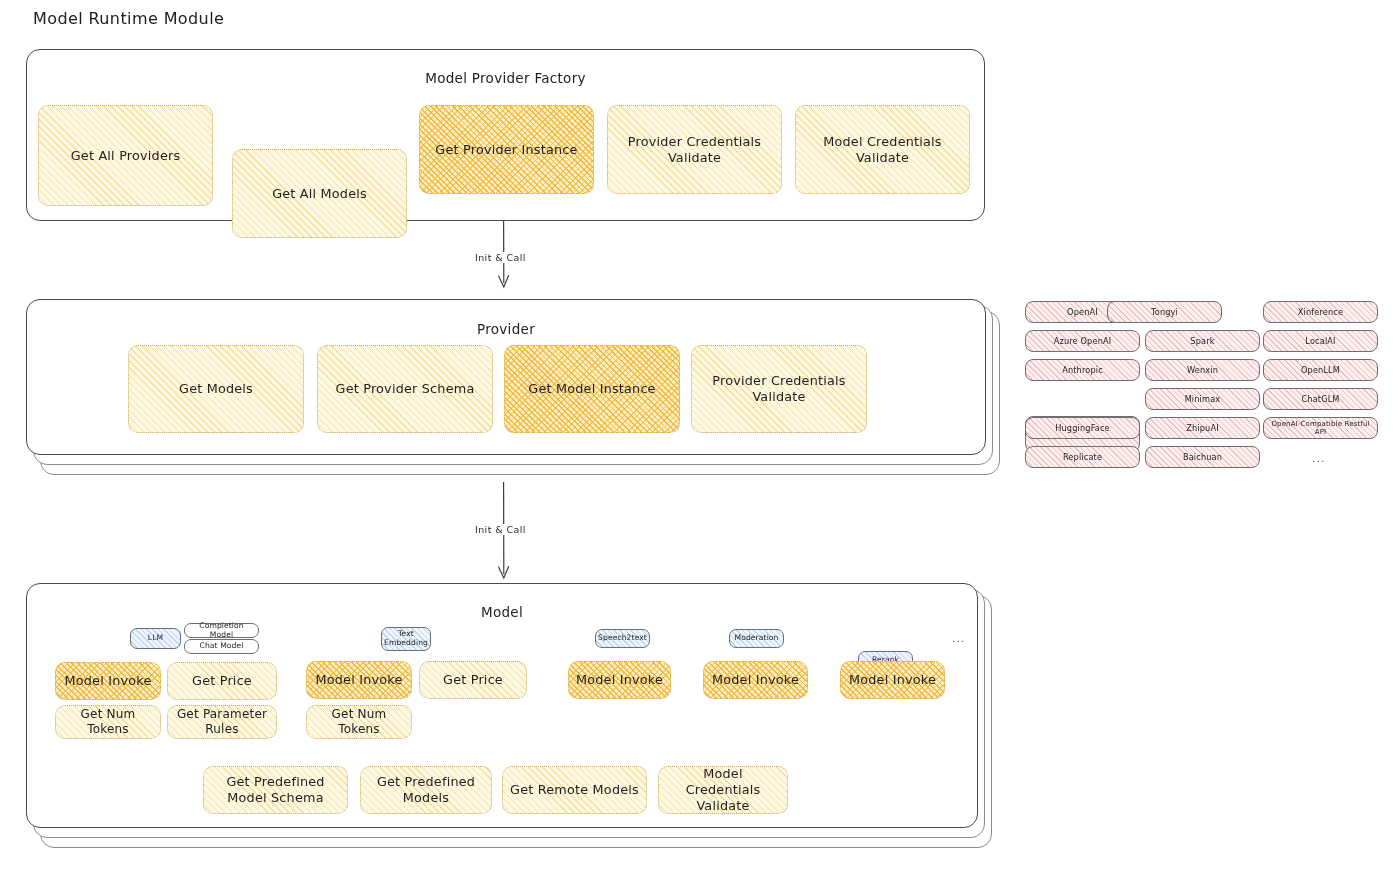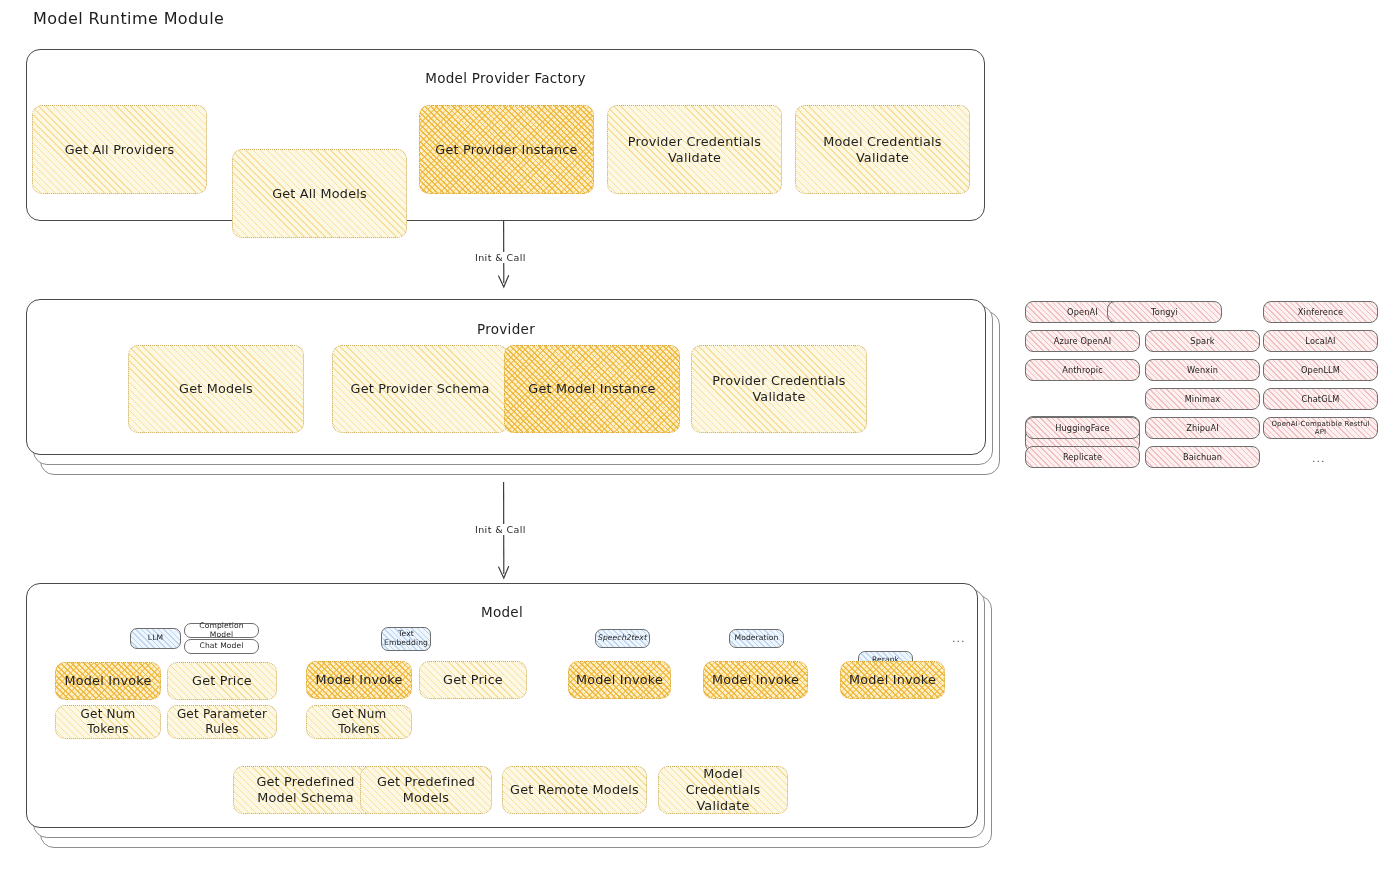--- a/index.html
+++ b/index.html
@@ -99,21 +99,21 @@
   svg.arrow{position:absolute;overflow:visible;}
 </style>
 </head>
 <body>
 
 <div class="abs" id="page-title">Model Runtime Module</div>
 
 <div class="abs panel" style="left:26px;top:49px;width:959px;height:172px;"></div>
 <div class="panel-title" style="top:70px;left:26px;width:959px;">Model Provider Factory</div>
 
-<div class="cap" style="left:32px;top:105px;width:175px;height:89px;">
+<div class="cap" style="left:38px;top:105px;width:175px;height:101px;">
     <span>Get All Providers</span>
   </div>
 <div class="cap" style="left:232px;top:105px;width:175px;height:89px;margin-top:44px;">
     <span>Get All Models</span>
   </div>
 <div class="cap hot" style="left:419px;top:105px;width:175px;height:89px;">
     <span>Get Provider Instance</span>
   </div>
 <div class="cap" style="left:607px;top:105px;width:175px;height:89px;">
     <span>Provider Credentials Validate</span>
@@ -129,21 +129,21 @@
 <div class="arrow-label" style="left:472px;top:252px;">Init &amp; Call</div>
 
 <div class="abs deck" style="left:40px;top:311px;width:960px;height:164px;"></div>
 <div class="abs deck" style="left:33px;top:305px;width:960px;height:160px;"></div>
 <div class="abs panel" style="left:26px;top:299px;width:960px;height:156px;"></div>
 <div class="panel-title" style="top:321px;left:26px;width:960px;">Provider</div>
 
 <div class="cap" style="left:128px;top:345px;width:176px;height:88px;">
     <span>Get Models</span>
   </div>
-<div class="cap" style="left:317px;top:345px;width:176px;height:88px;margin-left:15px;">
+<div class="cap" style="left:317px;top:345px;width:176px;height:88px;">
     <span>Get Provider Schema</span>
   </div>
 <div class="cap hot" style="left:504px;top:345px;width:176px;height:88px;">
     <span>Get Model Instance</span>
   </div>
 <div class="cap" style="left:691px;top:345px;width:176px;height:88px;">
     <span>Provider Credentials Validate</span>
   </div>
 
 <div class="pill" style="left:1025px;top:301px;width:115px;height:22px;">
@@ -242,21 +242,21 @@
 <div class="cap hot" style="left:306px;top:661px;width:106px;height:38px;">
     <span>Model Invoke</span>
   </div>
 <div class="cap" style="left:419px;top:661px;width:108px;height:38px;">
     <span>Get Price</span>
   </div>
 <div class="cap" style="left:306px;top:705px;width:106px;height:34px;font-size:12px;">
     <span>Get Num Tokens</span>
   </div>
 
-<div class="badge blue" style="left:595px;top:629px;width:55px;height:19px;font-style:italic;">
+<div class="badge blue" style="left:595px;top:629px;width:55px;height:19px;">
     <span>Speech2text</span>
   </div>
 <div class="cap hot" style="left:568px;top:661px;width:103px;height:38px;">
     <span>Model Invoke</span>
   </div>
 
 <div class="badge blue" style="left:729px;top:629px;width:55px;height:19px;">
     <span>Moderation</span>
   </div>
 <div class="cap hot" style="left:703px;top:661px;width:105px;height:38px;">
@@ -265,21 +265,21 @@
 
 <div class="badge blue" style="left:858px;top:629px;width:55px;height:19px;margin-top:22px;">
     <span>Rerank</span>
   </div>
 <div class="cap hot" style="left:840px;top:661px;width:105px;height:38px;">
     <span>Model Invoke</span>
   </div>
 
 <div class="ellipsis" style="left:952px;top:632px;">...</div>
 
-<div class="cap" style="left:203px;top:766px;width:145px;height:48px;margin-left:30px;">
+<div class="cap" style="left:203px;top:766px;width:145px;height:48px;">
     <span>Get Predefined Model Schema</span>
   </div>
 <div class="cap" style="left:360px;top:766px;width:132px;height:48px;">
     <span>Get Predefined Models</span>
   </div>
 <div class="cap" style="left:502px;top:766px;width:145px;height:48px;">
     <span>Get Remote Models</span>
   </div>
 <div class="cap" style="left:658px;top:766px;width:130px;height:48px;">
     <span>Model Credentials Validate</span>

